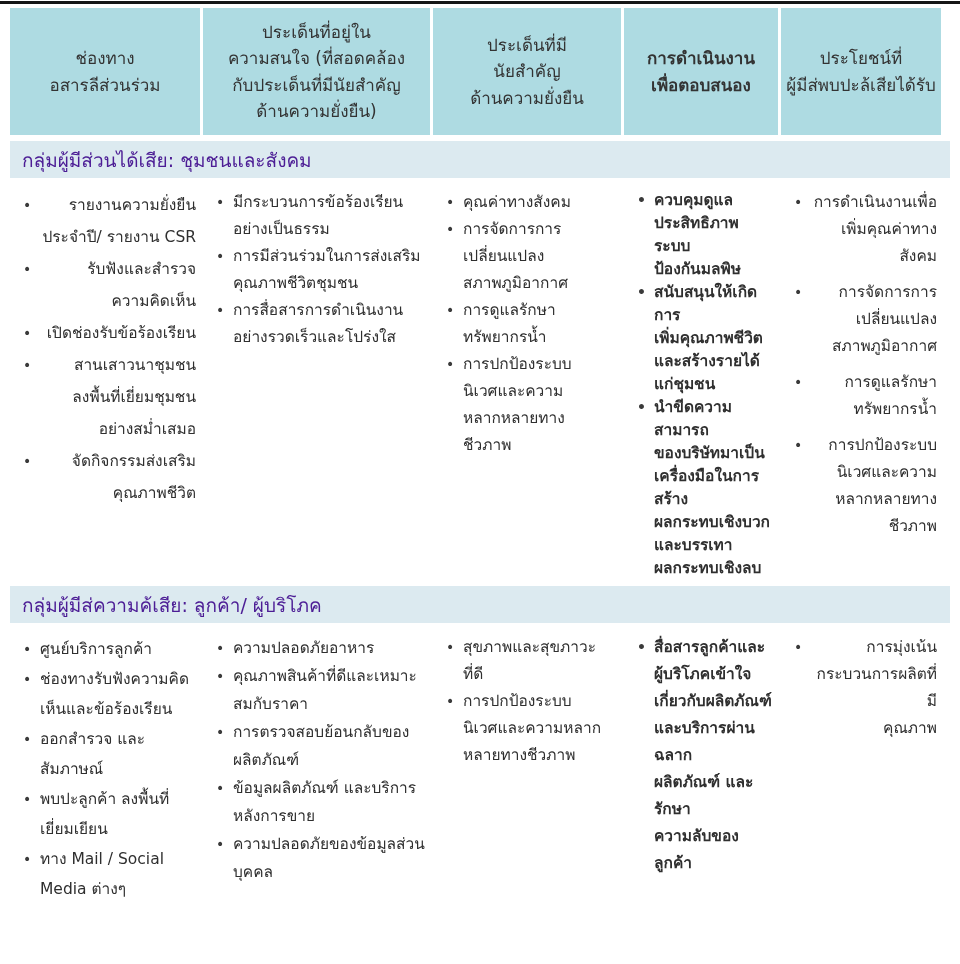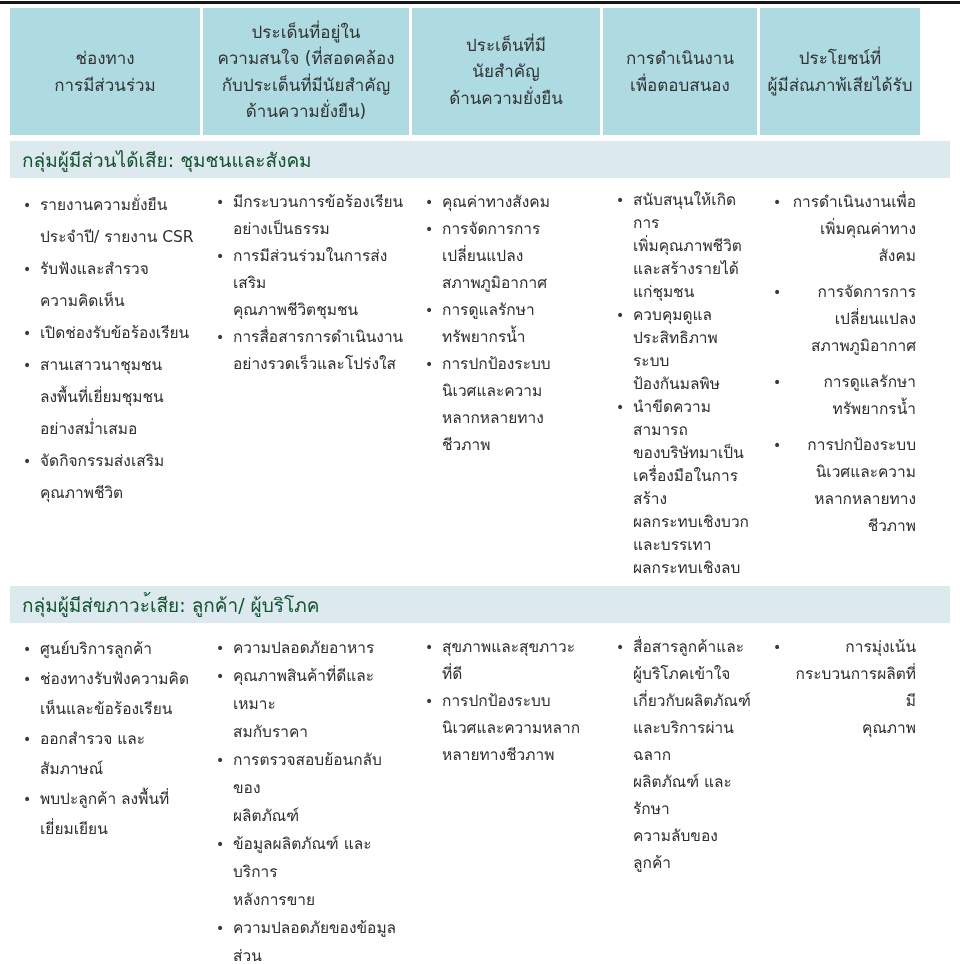--- a/index.html
+++ b/index.html
@@ -7,83 +7,83 @@
     width:960px;height:964px;overflow:hidden;
     font-family:"DejaVu Sans","Liberation Sans",sans-serif;
     color:#2f2f2f;
   }
   .page{position:relative;width:960px;height:964px;}
   .rule-dark{height:3px;background:#161616;width:960px;}
   .top-rule{margin-top:1px;}
   .table-wrap{margin:0 10px;}
   .cols{display:flex;gap:3px;}
   .col-0{width:190px;}
-  .col-1{width:206px;}
+  .col-1{width:227px;}
   .col-2{width:188px;}
-  .col-3{width:154px;}
+  .col-3{width:154px;font-weight:bold;}
   .col-4{width:160px;text-align:right;}
   
   .header-row{margin-top:4px;}
   .hcell{
     background:#aedbe2;height:127px;
     display:flex;align-items:center;justify-content:center;
     text-align:center;font-size:17px;line-height:1.55;
     white-space:pre-line;color:#333333;
   }
   
   .band{
     margin-top:6px;background:#dceaf0;height:37px;
     display:flex;align-items:center;
-    font-size:19px;color:#14532d;padding-left:12px;
+    font-size:19px;color:#4c1d95;padding-left:12px;
     box-sizing:border-box;
   }
   
   .content-row{margin-top:7px;align-items:stretch;}
   .row-0.content-row{min-height:359px;}
   .row-1.content-row{min-height:350px;}
   .ccell{box-sizing:border-box;padding:4px 4px 0 8px;}
   .ccell ul{list-style:none;margin:0;padding:0;font-size:15.5px;}
   .ccell li{
     position:relative;padding-left:22px;
     line-height:27px;white-space:pre-line;
   }
   .ccell li::before{
     content:"\2022";position:absolute;left:5px;top:0;
     color:#3a3a3a;font-size:14px;
   }
-  .row-0 .col-0 li{line-height:32px;}
+  .row-0 .col-0 li{line-height:32px;text-align:right;}
   .row-0 .col-3 li{line-height:23px;}
   .row-1 .col-0 li{line-height:30px;}
   .row-1 .col-1 li{line-height:28px;}
   .col-4 li + li{margin-top:9px;}
   .row-1 .col-3 li + li{margin-top:5px;}
 </style>
 </head>
 <body>
 
 <div class="page">
 
   <div class="rule-dark top-rule"></div>
 
   <div class="table-wrap">
 
     <div class="cols header-row">
       <div class="hcell col-0">ช่องทาง
-การมีส่วนร่วม</div>
+อสารลีส่วนร่วม</div>
       <div class="hcell col-1">ประเด็นที่อยู่ใน
 ความสนใจ (ที่สอดคล้อง
 กับประเด็นที่มีนัยสำคัญ
 ด้านความยั่งยืน)</div>
       <div class="hcell col-2">ประเด็นที่มี
 นัยสำคัญ
 ด้านความยั่งยืน</div>
       <div class="hcell col-3">การดำเนินงาน
 เพื่อตอบสนอง</div>
       <div class="hcell col-4">ประโยชน์ที่
-ผู้มีส่ณภาพ้เสียได้รับ</div>
+ผู้มีส่พบปะล้เสียได้รับ</div>
     </div>
 
     <div class="band">กลุ่มผู้มีส่วนได้เสีย: ชุมชนและสังคม</div>
 
     <div class="cols content-row row-0">
       <div class="ccell col-0">
           <ul>
             <li>รายงานความยั่งยืน
 ประจำปี/ รายงาน CSR</li>
             <li>รับฟังและสำรวจ
@@ -115,27 +115,27 @@
             <li>การดูแลรักษา
 ทรัพยากรน้ำ</li>
             <li>การปกป้องระบบ
 นิเวศและความ
 หลากหลายทาง
 ชีวภาพ</li>
           </ul>
         </div>
       <div class="ccell col-3">
           <ul>
+            <li>ควบคุมดูแล
+ประสิทธิภาพระบบ
+ป้องกันมลพิษ</li>
             <li>สนับสนุนให้เกิดการ
 เพิ่มคุณภาพชีวิต
 และสร้างรายได้
 แก่ชุมชน</li>
-            <li>ควบคุมดูแล
-ประสิทธิภาพระบบ
-ป้องกันมลพิษ</li>
             <li>นำขีดความสามารถ
 ของบริษัทมาเป็น
 เครื่องมือในการสร้าง
 ผลกระทบเชิงบวก
 และบรรเทา
 ผลกระทบเชิงลบ</li>
           </ul>
         </div>
       <div class="ccell col-4">
           <ul>
@@ -147,32 +147,34 @@
             <li>การดูแลรักษา
 ทรัพยากรน้ำ</li>
             <li>การปกป้องระบบ
 นิเวศและความ
 หลากหลายทาง
 ชีวภาพ</li>
           </ul>
         </div>
     </div>
 
-    <div class="band">กลุ่มผู้มีส่ขภาวะ้เสีย: ลูกค้า/ ผู้บริโภค</div>
+    <div class="band">กลุ่มผู้มีส่ความค้เสีย: ลูกค้า/ ผู้บริโภค</div>
 
     <div class="cols content-row row-1">
       <div class="ccell col-0">
           <ul>
             <li>ศูนย์บริการลูกค้า</li>
             <li>ช่องทางรับฟังความคิด
 เห็นและข้อร้องเรียน</li>
             <li>ออกสำรวจ และ
 สัมภาษณ์</li>
             <li>พบปะลูกค้า ลงพื้นที่
 เยี่ยมเยียน</li>
+            <li>ทาง Mail / Social
+Media ต่างๆ</li>
           </ul>
         </div>
       <div class="ccell col-1">
           <ul>
             <li>ความปลอดภัยอาหาร</li>
             <li>คุณภาพสินค้าที่ดีและเหมาะ
 สมกับราคา</li>
             <li>การตรวจสอบย้อนกลับของ
 ผลิตภัณฑ์</li>
             <li>ข้อมูลผลิตภัณฑ์ และบริการ

